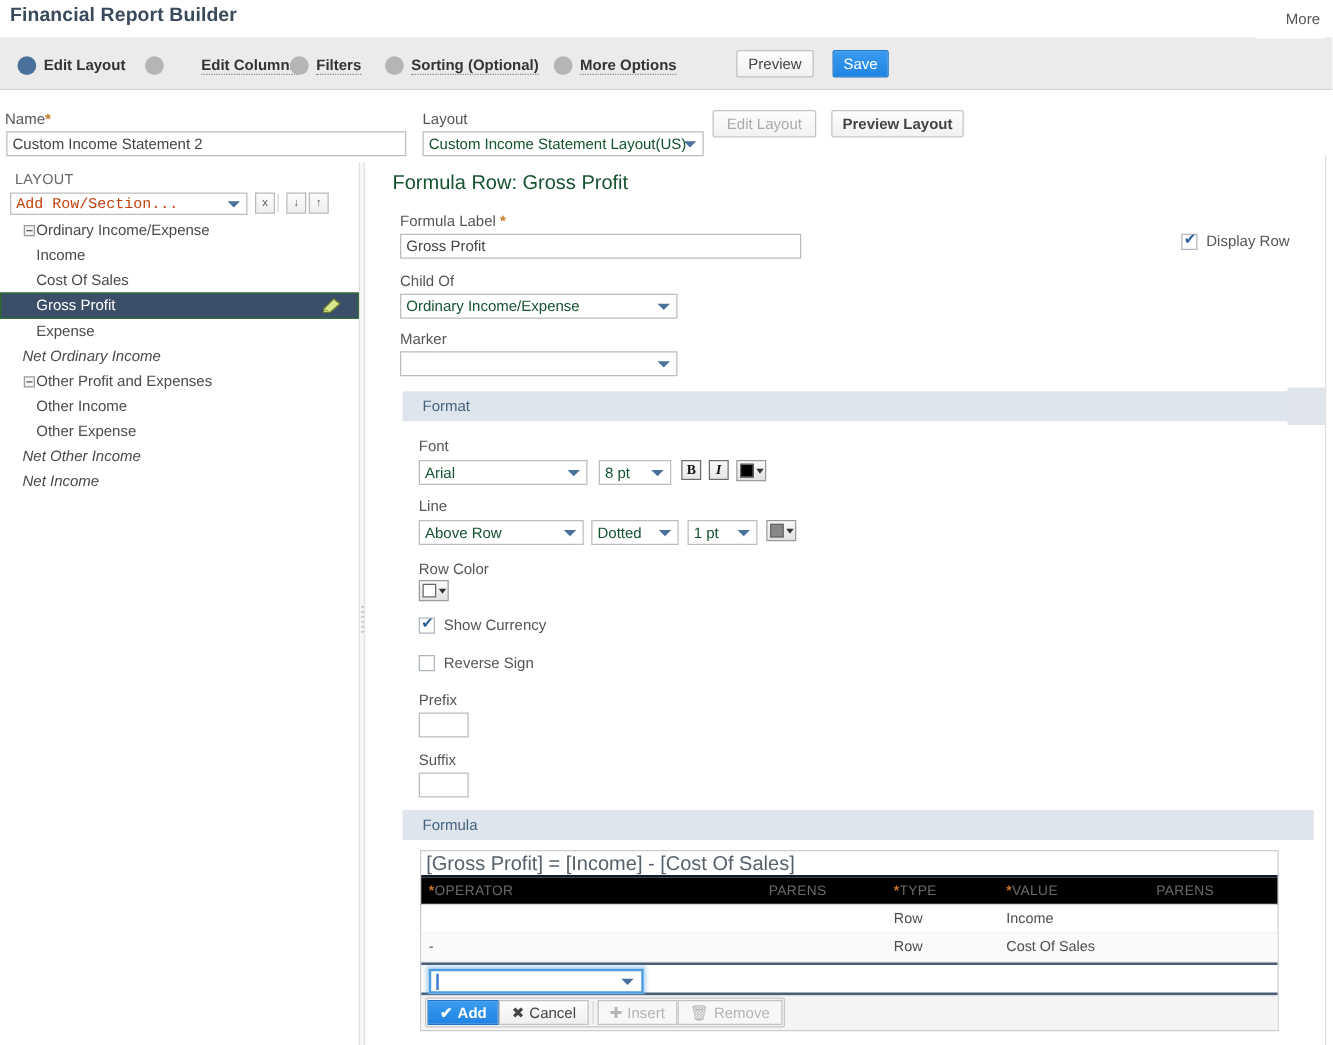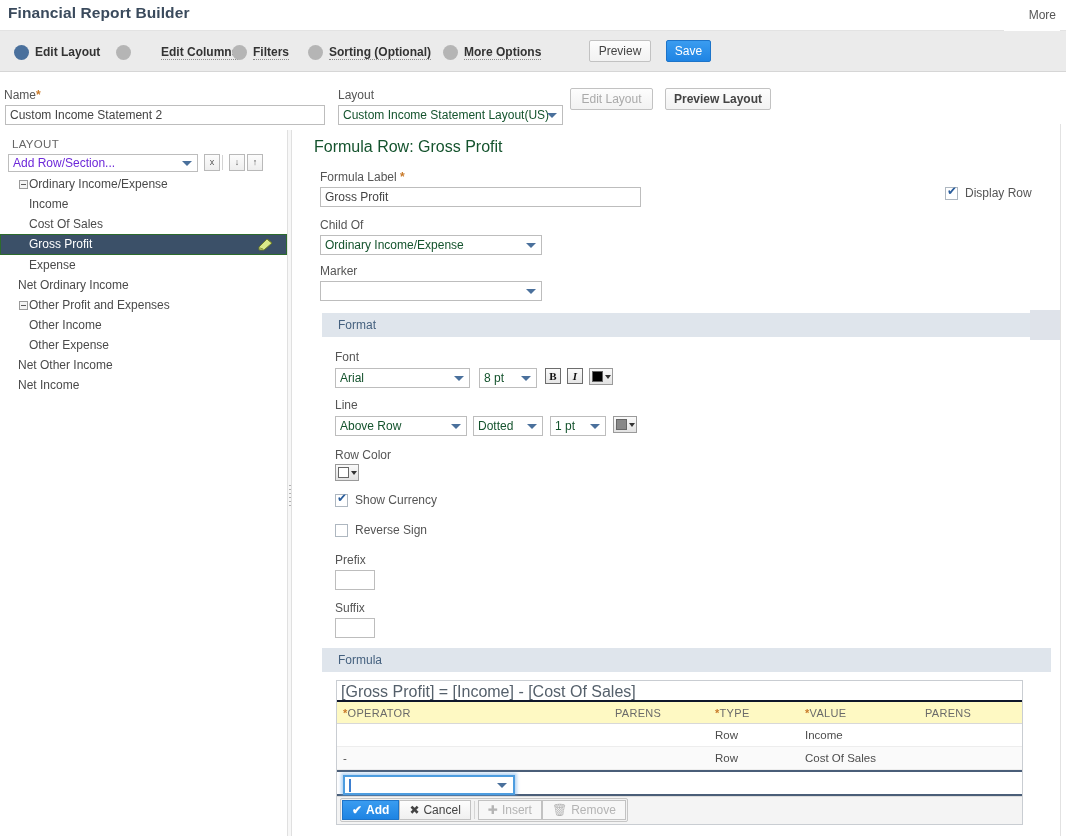--- a/index.html
+++ b/index.html
@@ -101,21 +101,21 @@
     padding: 0 20px 0 4px;
     cursor: pointer;
     overflow: hidden; white-space: nowrap;
   }
   .sel .caret {
     position: absolute; right: 5px; top: 50%; margin-top: -2px;
     width: 0; height: 0;
     border-left: 5px solid transparent; border-right: 5px solid transparent;
     border-top: 5px solid #4a709c;
   }
-  .sel.empty { color: #6d28d9; }
+  .sel.empty { color: #c2410c; font-family: Liberation Mono, monospace; }
 
   
   .left-panel {
     position: absolute; left: 0; top: 130px; width: 288px; height: 706px;
     background: #fff; border-right: 1px solid #e0e0e0;
   }
   .layout-caption {
     position: absolute; left: 12px; top: 8px;
     font-size: 11.5px; color: #666; letter-spacing: .3px;
   }
@@ -132,21 +132,21 @@
   .mini-sep  { position: absolute; left: 222px; top: 25px; width: 1px; height: 15px; background: #d3d3d3; }
 
   .tree { position: absolute; left: 0; top: 44px; width: 287px; }
   .tree-item {
     position: relative; height: 20px; line-height: 20px;
     font-size: 12px; color: #4a4a4a; cursor: pointer;
     white-space: nowrap;
   }
   .tree-item .tree-text { position: absolute; }
   .tree-item.indent0 .tree-text { left: 29px; }
-  .tree-item.indent1 .tree-text { left: 18px; }
+  .tree-item.indent1 .tree-text { left: 18px; font-style: italic; }
   .tree-item.indent2 .tree-text { left: 29px; }
   .tree-toggle {
     position: absolute; left: 19px; top: 6px;
     width: 9px; height: 9px; border: 1px solid #9a9a9a; background: #f4f4f4;
     cursor: pointer;
   }
   .tree-toggle::before {
     content: ""; position: absolute; left: 1px; top: 3px;
     width: 5px; height: 1px; background: #5a5a5a;
   }
@@ -248,21 +248,21 @@
   
   .ftable {
     position: absolute; left: 43px; top: 550px; width: 687px;
     border: 1px solid #c9cdd2; background: #fff;
   }
   .ftable-expr {
     height: 21px; line-height: 21px; padding-left: 4px;
     font-size: 16px; color: #55606b; border-bottom: 2px solid #0f172a;
   }
   .ftable-head {
-    display: flex; height: 22px; background: #fef9c3;
+    display: flex; height: 22px; background: #000000;
     border-bottom: 1px solid #d8d8d8;
   }
   .ftable-head div {
     font-size: 11px; color: #6a6a6a; line-height: 22px; letter-spacing: .3px;
   }
   .fc-op     { width: 278px; padding-left: 6px; }
   .fc-par1   { width: 100px; }
   .fc-type   { width: 90px; }
   .fc-val    { width: 120px; }
   .fc-par2   { width: 95px; }

